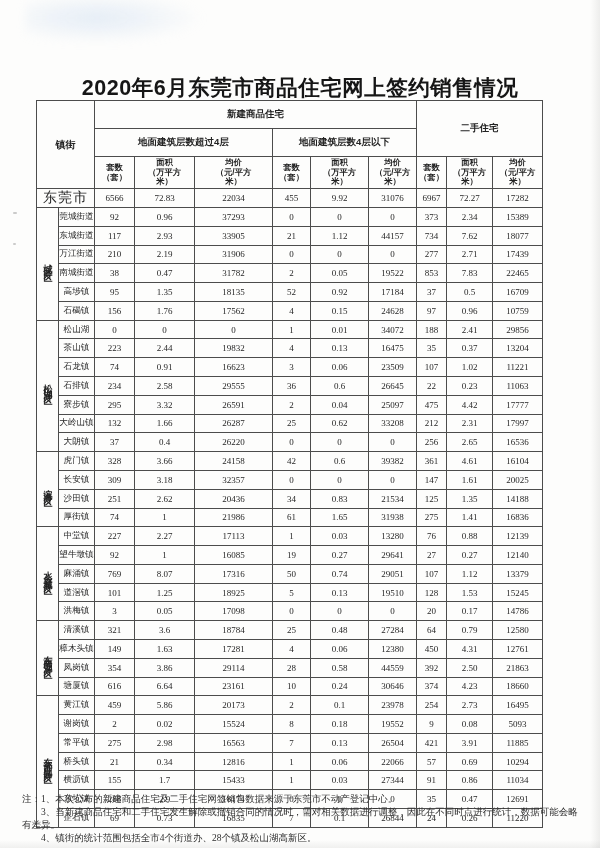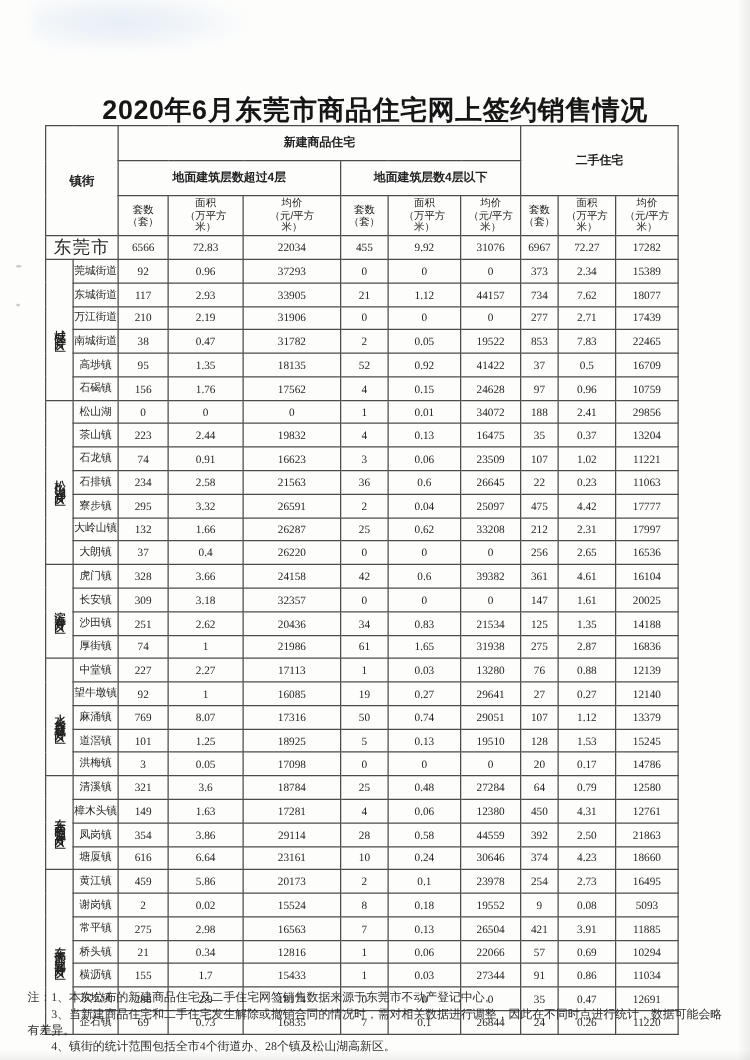--- a/index.html
+++ b/index.html
@@ -22,21 +22,21 @@
   .title{position:absolute;left:0;top:57px;width:600px;text-align:center;
      font-family:"Liberation Sans","DejaVu Sans",sans-serif;font-weight:700;
      font-size:21.5px;letter-spacing:0.5px;color:#161616;margin-top:16px;}
 
   table.sales{position:absolute;left:36px;top:100px;border-collapse:collapse;table-layout:fixed;}
   table.sales th, table.sales td{border:1px solid #4c4c4c;text-align:center;vertical-align:middle;
      padding:0;overflow:hidden;}
   thead th{font-family:"Liberation Sans","DejaVu Sans",sans-serif;font-weight:700;color:#222;}
   th.h-top{font-size:9.5px;height:27px;margin-left:16px;}
   th.h-town{font-size:10px;}
-  th.h-sub{font-size:8.3px;line-height:1.18;white-space:pre-line;height:31px;font-weight:400;}
+  th.h-sub{font-size:8.3px;line-height:1.18;white-space:pre-line;height:31px;font-weight:700;}
   tbody td{height:17.79px;font-size:9px;color:#262626;}
   td.town{font-size:8.6px;white-space:nowrap;}
   td.town .tn{display:inline-block;white-space:nowrap;}
   td.city-name{font-size:14px;letter-spacing:1px;}
   td.group{vertical-align:middle;}
   td.group .vtext{display:inline-block;writing-mode:vertical-lr;text-orientation:upright;
      font-family:"Liberation Sans","DejaVu Sans",sans-serif;font-size:9px;font-weight:700;
      letter-spacing:3px;line-height:1;color:#222;}
 
   .notes{position:absolute;left:22px;top:793px;width:558px;font-size:9.5px;line-height:13px;
@@ -170,21 +170,21 @@
           <td>7.83</td>
           <td>22465</td>
         </tr>
         <tr>
           <td class="town"><span class="tn">高埗镇</span></td>
           <td>95</td>
           <td>1.35</td>
           <td>18135</td>
           <td>52</td>
           <td>0.92</td>
-          <td>41422</td>
+          <td>17184</td>
           <td>37</td>
           <td>0.5</td>
           <td>16709</td>
         </tr>
         <tr>
           <td class="town"><span class="tn">石碣镇</span></td>
           <td>156</td>
           <td>1.76</td>
           <td>17562</td>
           <td>4</td>
@@ -228,21 +228,21 @@
           <td>0.06</td>
           <td>23509</td>
           <td>107</td>
           <td>1.02</td>
           <td>11221</td>
         </tr>
         <tr>
           <td class="town"><span class="tn">石排镇</span></td>
           <td>234</td>
           <td>2.58</td>
-          <td>21563</td>
+          <td>29555</td>
           <td>36</td>
           <td>0.6</td>
           <td>26645</td>
           <td>22</td>
           <td>0.23</td>
           <td>11063</td>
         </tr>
         <tr>
           <td class="town"><span class="tn">寮步镇</span></td>
           <td>295</td>
@@ -318,21 +318,21 @@
         </tr>
         <tr>
           <td class="town"><span class="tn">厚街镇</span></td>
           <td>74</td>
           <td>1</td>
           <td>21986</td>
           <td>61</td>
           <td>1.65</td>
           <td>31938</td>
           <td>275</td>
-          <td>2.87</td>
+          <td>1.41</td>
           <td>16836</td>
         </tr>
         <tr>
           <td class="group" rowspan="5"><div class="vtext">水乡新城片区</div></td>
           <td class="town"><span class="tn">中堂镇</span></td>
           <td>227</td>
           <td>2.27</td>
           <td>17113</td>
           <td>1</td>
           <td>0.03</td>

